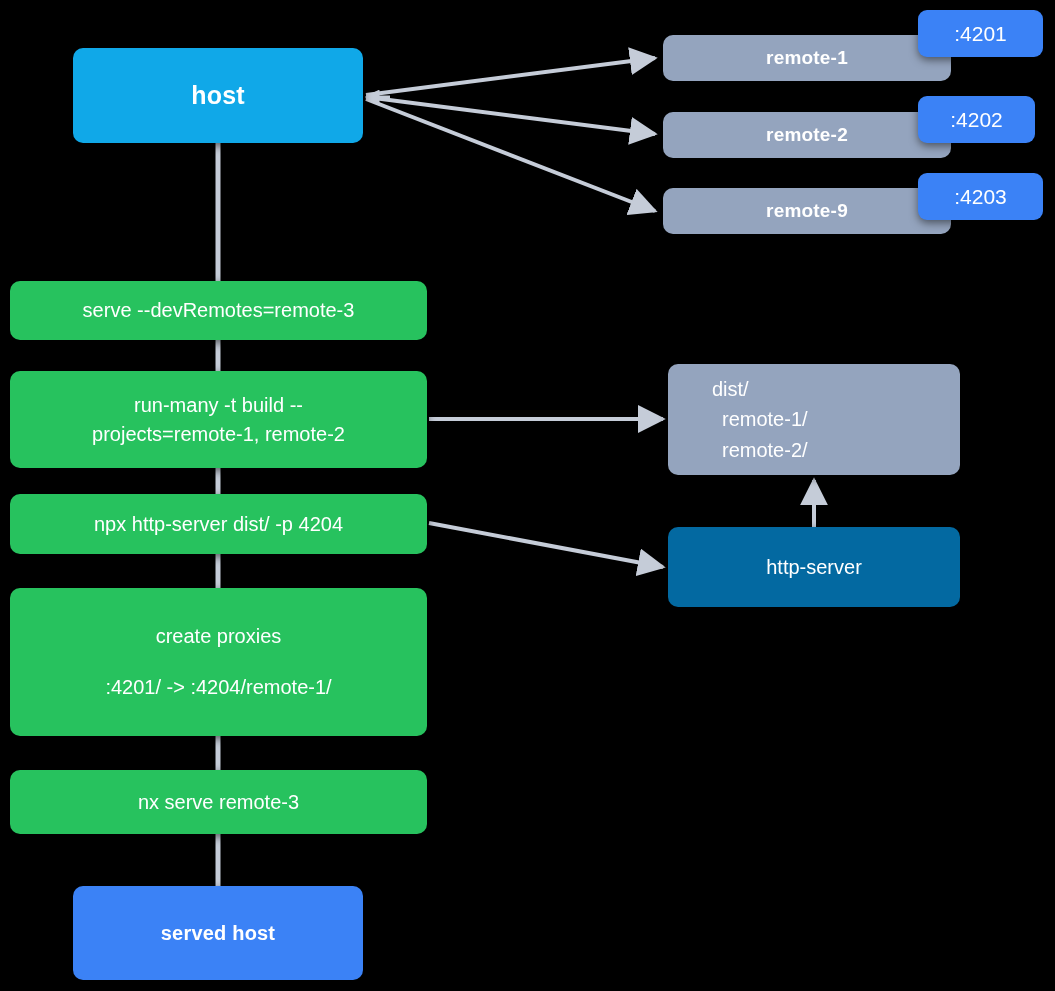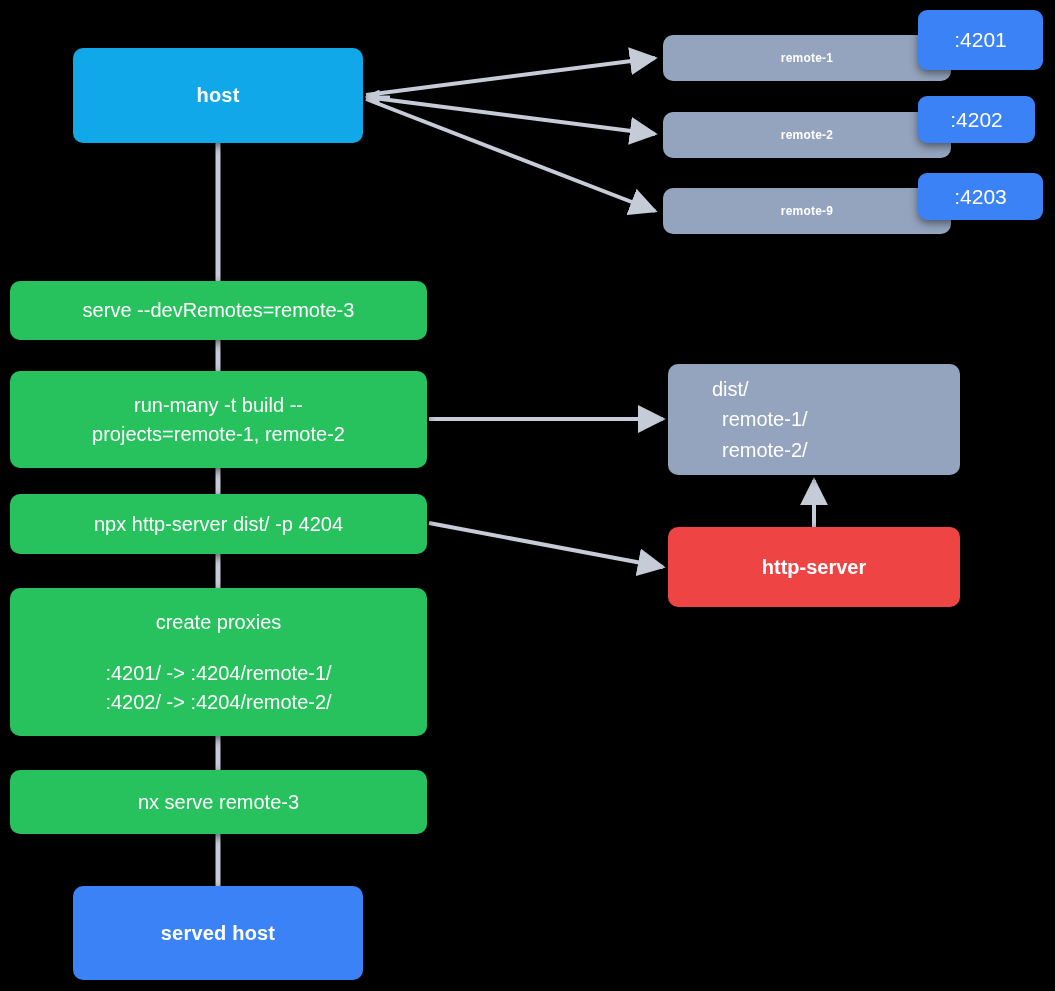--- a/index.html
+++ b/index.html
@@ -33,43 +33,43 @@
     align-items: center;
     justify-content: center;
     text-align: center;
     color: #ffffff;
     border-radius: 10px;
     box-shadow: 0 3px 8px rgba(0,0,0,0.55);
   }
   .node-host {
     background: #10A8E8;
     font-weight: bold;
-    font-size: 20px;
+    font-size: 25px;
     letter-spacing: 0.2px;
   }
   .node-served {
     background: #3B82F6;
     font-weight: bold;
     font-size: 20px;
     letter-spacing: 0.2px;
   }
   .node-remote {
     background: #94A4BE;
     font-weight: bold;
-    font-size: 12px;
+    font-size: 19px;
     letter-spacing: 0.2px;
   }
   .node-gray {
     background: #94A4BE;
     font-weight: normal;
     font-size: 20px;
   }
   .node-gray-bold {
-    background: #ef4444;
-    font-weight: bold;
+    background: #0369a1;
+    font-weight: normal;
     font-size: 20px;
   }
   .node-cmd {
     background: #27C25E;
     font-weight: normal;
     font-size: 20px;
     line-height: 1.45;
     padding: 6px 14px;
   }
   .badge {
@@ -140,21 +140,21 @@
     <path d="M 814 527 L 814 480" stroke="#C5CCD8" stroke-width="4" fill="none" marker-end="url(#arrow)"></path>
   </svg>
 
   <div class="node node-host" style="left:73px; top:48px; width:290px; height:95px;">
     <span>host</span>
   </div>
 
   <div class="node node-remote" style="left:663px; top:35px; width:288px; height:46px;">
     <span>remote-1</span>
   </div>
-  <div class="badge" style="left:918px; top:10px; width:125px; height:60px;text-align:center;">
+  <div class="badge" style="left:918px; top:10px; width:125px; height:47px;text-align:center;">
     <span>:4201</span>
   </div>
 
   <div class="node node-remote" style="left:663px; top:112px; width:288px; height:46px;">
     <span>remote-2</span>
   </div>
   <div class="badge" style="left:918px; top:96px; width:117px; height:47px;">
     <span>:4202</span>
   </div>
 
@@ -175,21 +175,20 @@
   </div>
 
   <div class="node node-cmd" style="left:10px; top:494px; width:417px; height:60px;">
     <span class="cmd-line">npx http-server dist/ -p 4204</span>
   </div>
 
   <div class="node node-cmd" style="left:10px; top:588px; width:417px; height:148px;">
     <span class="cmd-title">create proxies</span>
     <span class="cmd-gap"></span>
     <span class="cmd-line">:4201/ -&gt; :4204/remote-1/</span>
-    <span class="cmd-line">:4202/ -&gt; :4204/remote-2/</span>
   </div>
 
   <div class="node node-cmd" style="left:10px; top:770px; width:417px; height:64px;">
     <span class="cmd-line">nx serve remote-3</span>
   </div>
 
   <div class="node node-served" style="left:73px; top:886px; width:290px; height:94px;">
     <span>served host</span>
   </div>
 

